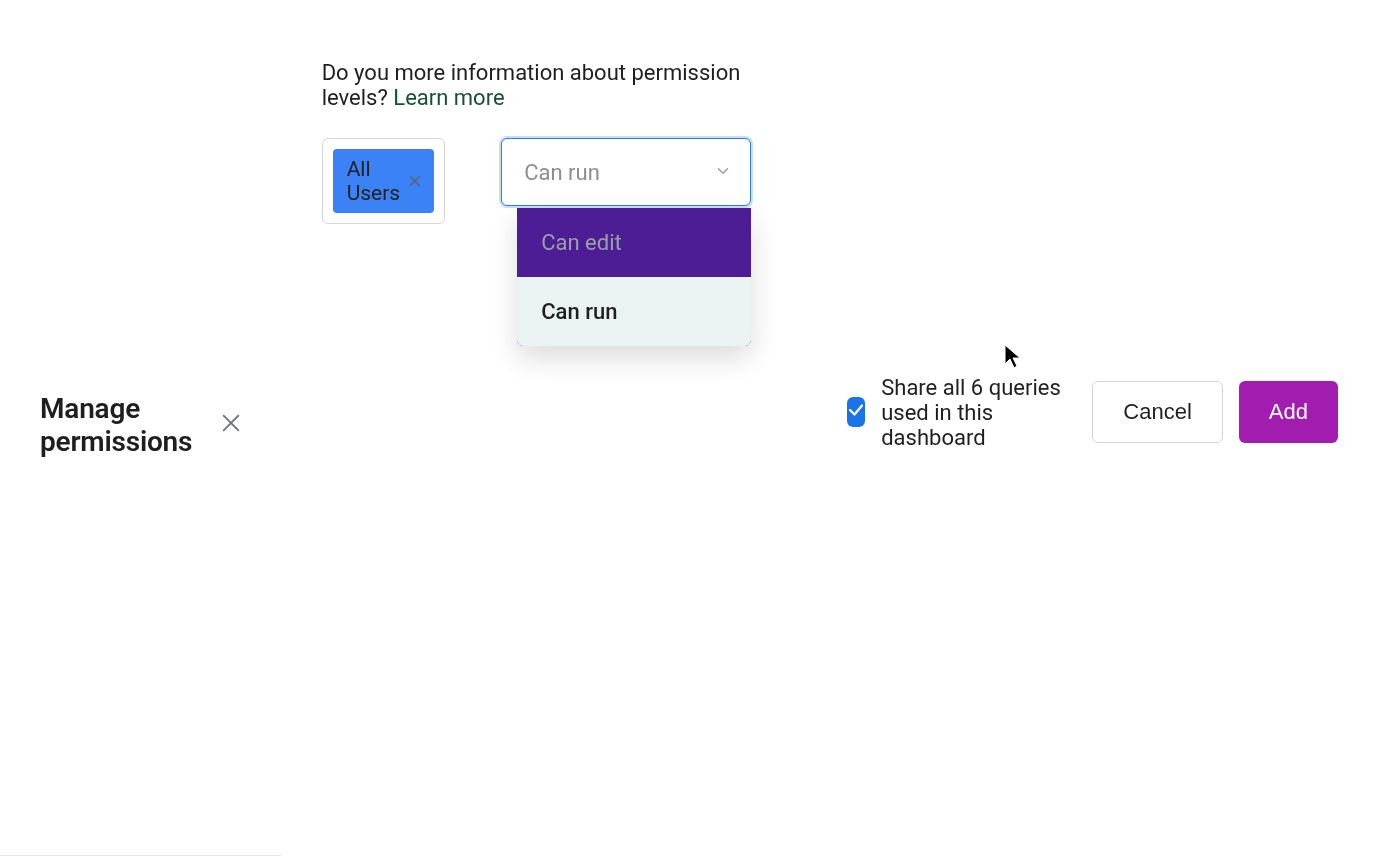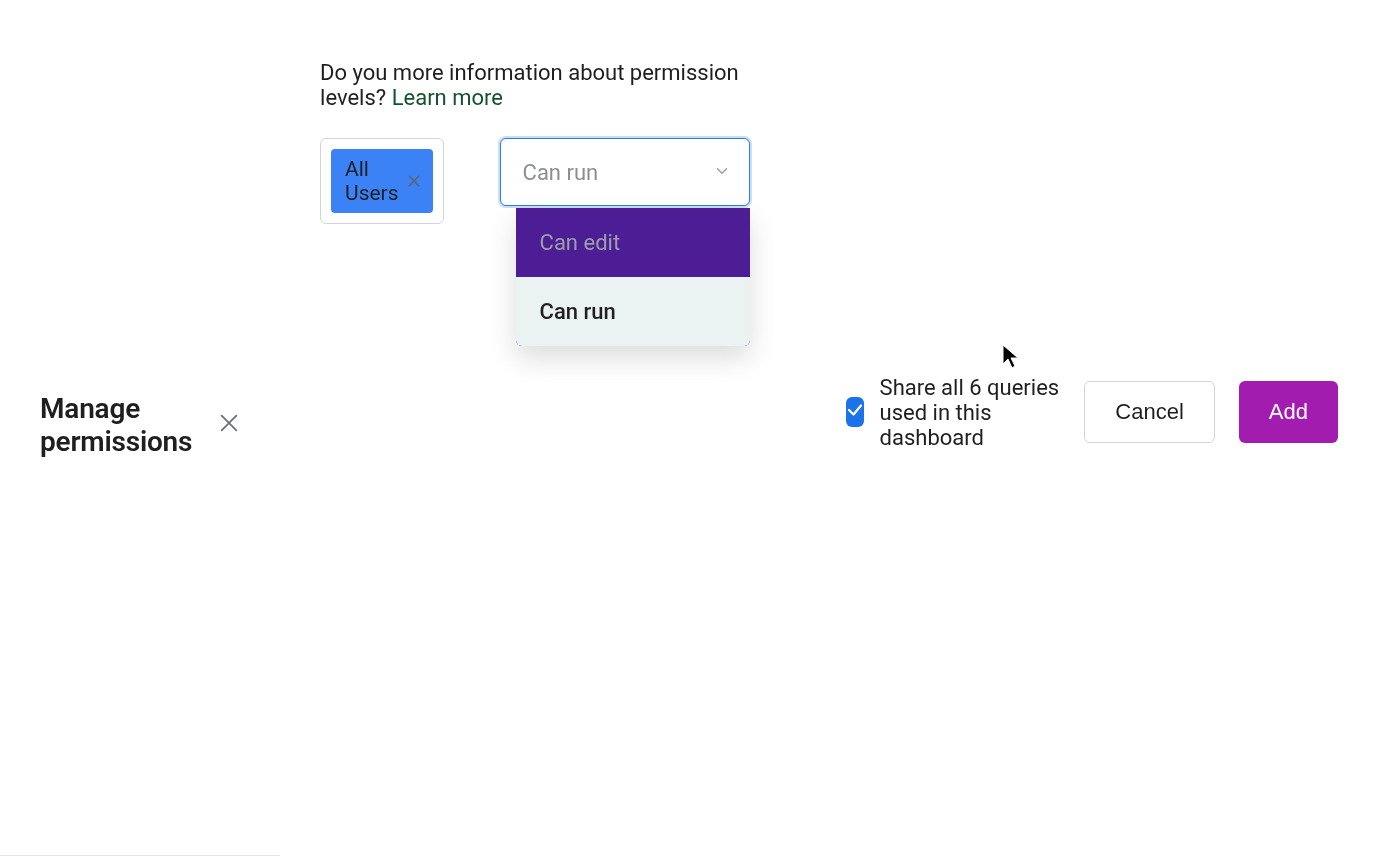--- a/index.html
+++ b/index.html
@@ -176,21 +176,21 @@
     justify-content: center;
     cursor: pointer;
   }
   .checkbox svg { width: 18px; height: 18px; stroke: #fff; stroke-width: 3; }
   .footer-left .label {
     font-size: 22px;
     color: #1f1f1f;
   }
   .footer-right {
     display: flex;
-    gap: 24px;
+    gap: 16px;
   }
   .btn {
     height: 62px;
     padding: 0 30px;
     border-radius: 6px;
     font-size: 22px;
     display: inline-flex;
     align-items: center;
     justify-content: center;
     cursor: pointer;

